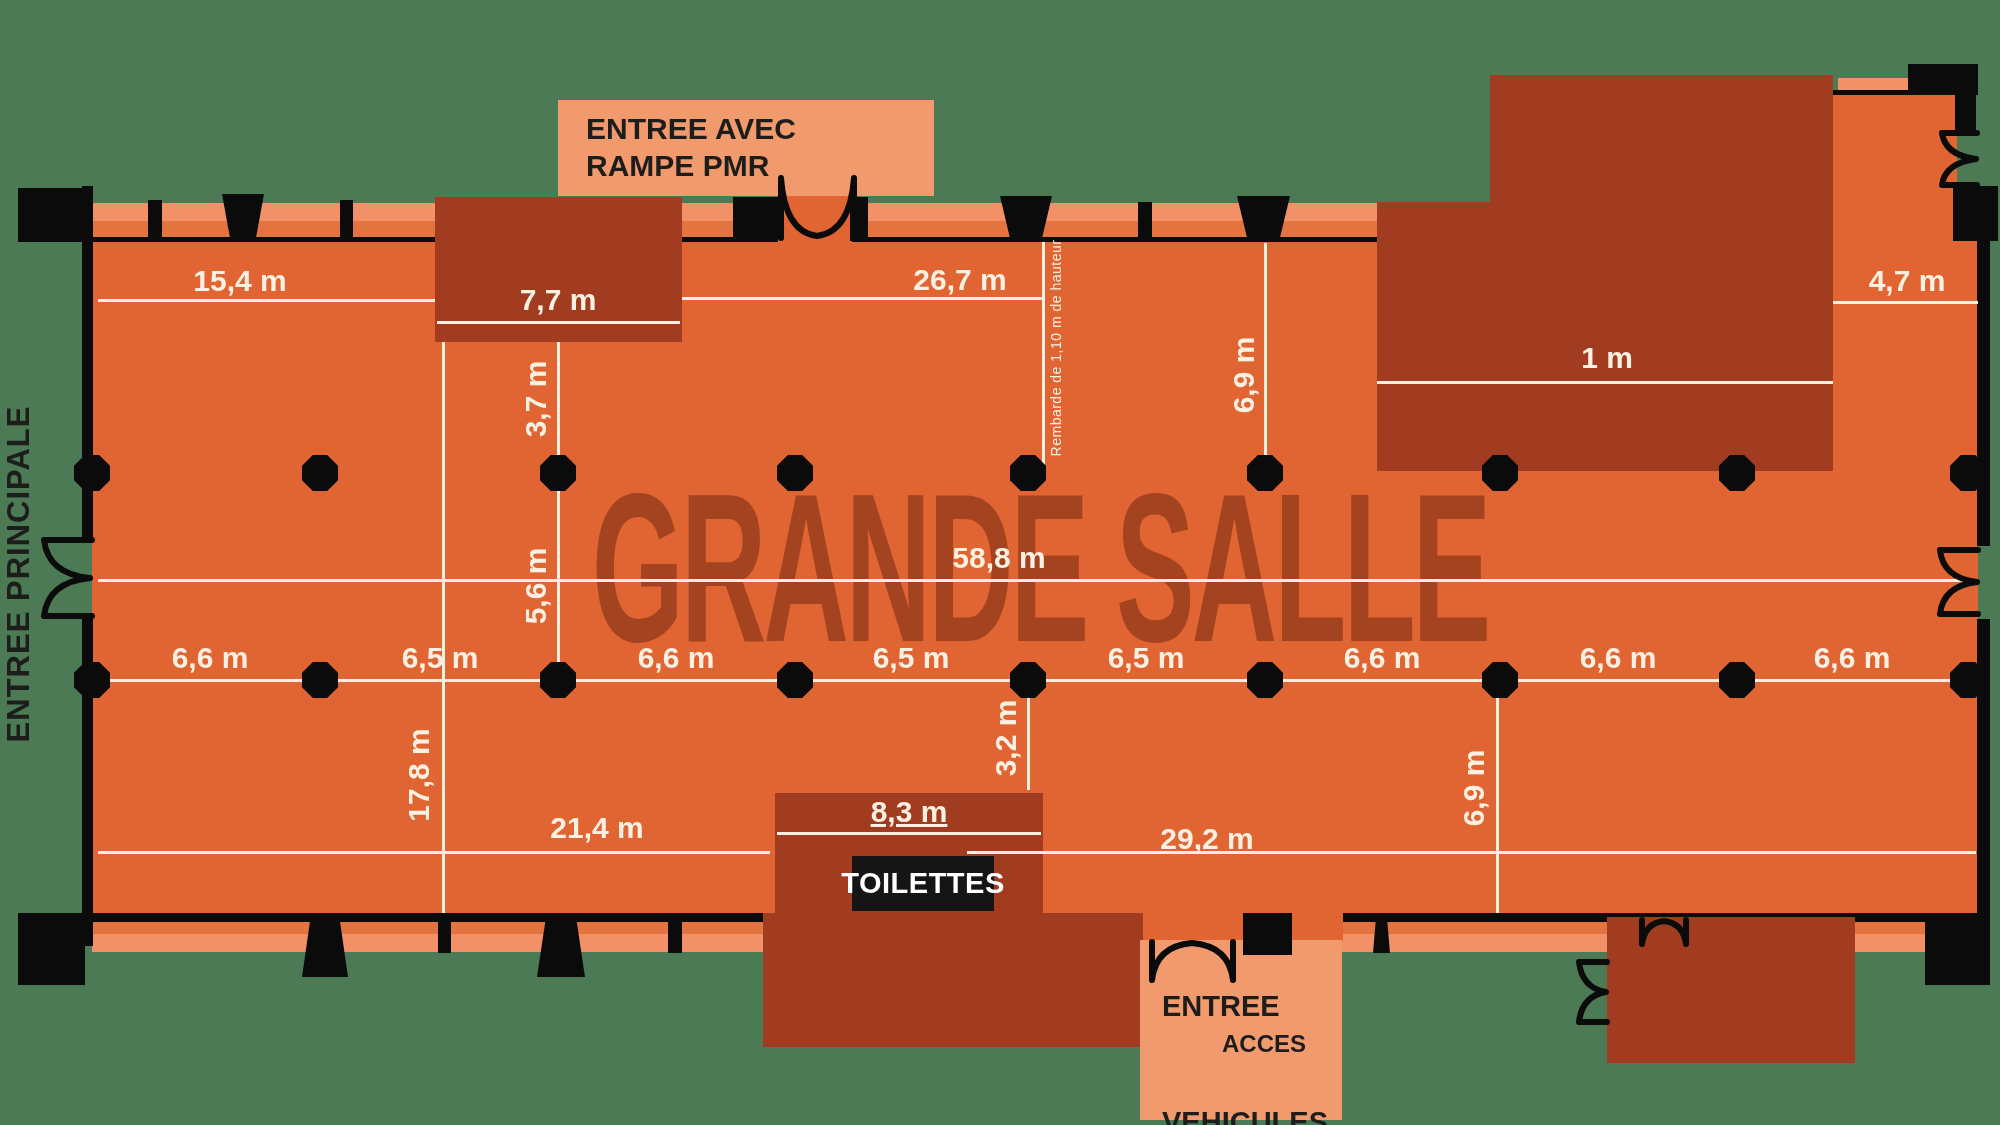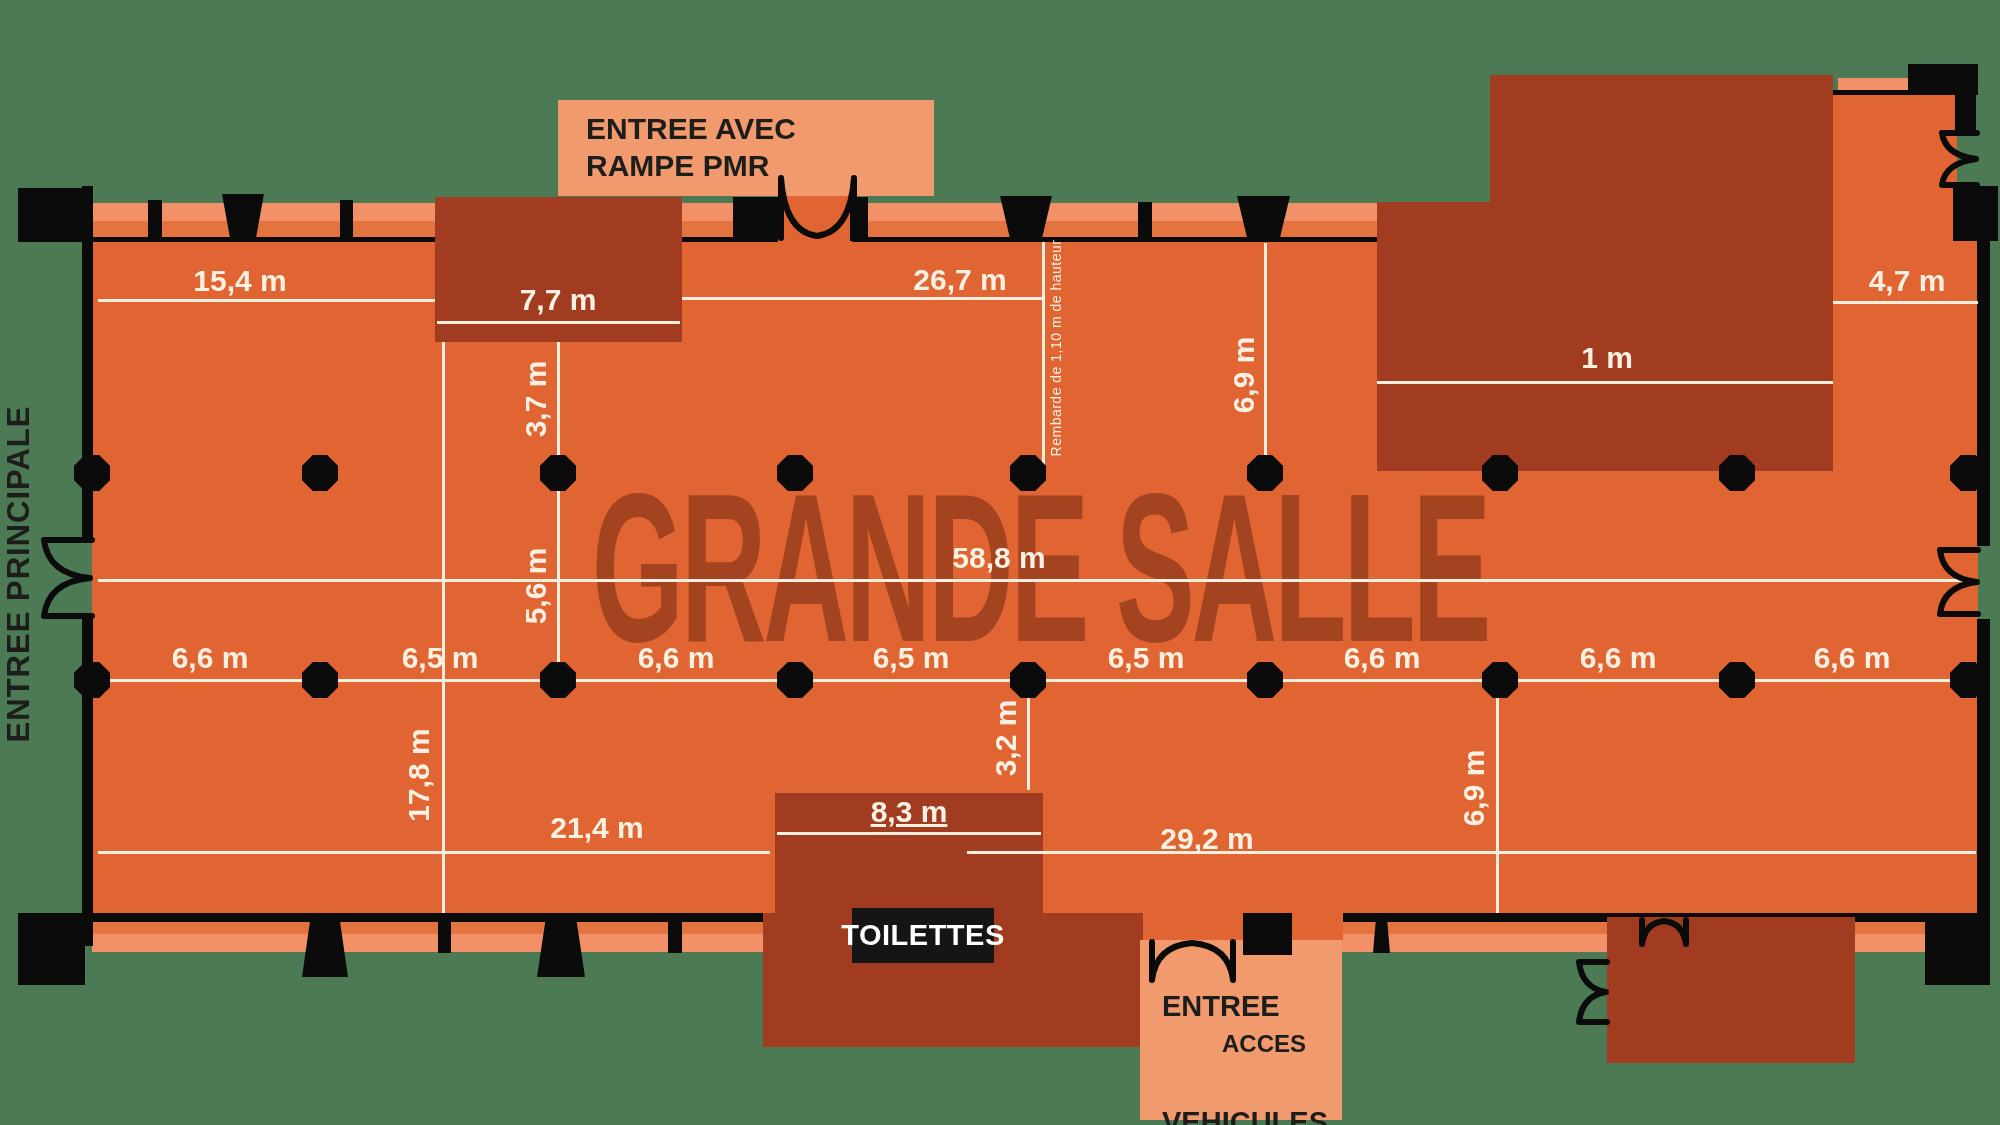--- a/index.html
+++ b/index.html
@@ -182,17 +182,17 @@
     <path d="M33 8 H5 M5 8 Q8 34 32 38 M33 68 H5 M5 68 Q8 42 32 38"></path>
   </svg>
 
   <div class="abs blk rot" style="left:18px;top:574px;">ENTREE PRINCIPALE</div>
   <div class="abs blk" style="left:586px;top:110px;">ENTREE AVEC</div>
   <div class="abs blk" style="left:586px;top:147px;">RAMPE PMR</div>
   <div class="abs blk" style="left:1162px;top:988px;font-size:29px;">ENTREE</div>
   <div class="abs blk" style="left:1222px;top:1025px;font-size:24px;">ACCES</div>
   <div class="abs blk" style="left:1162px;top:1104px;font-size:29px;">VEHICULES</div>
 
-  <div class="abs tbox" style="left:852px;top:908px;width:142px;height:55px;">
+  <div class="abs tbox" style="left:852px;top:856px;width:142px;height:55px;">
     <span>TOILETTES</span>
   </div>
 
 </div>
 
 </body></html>

